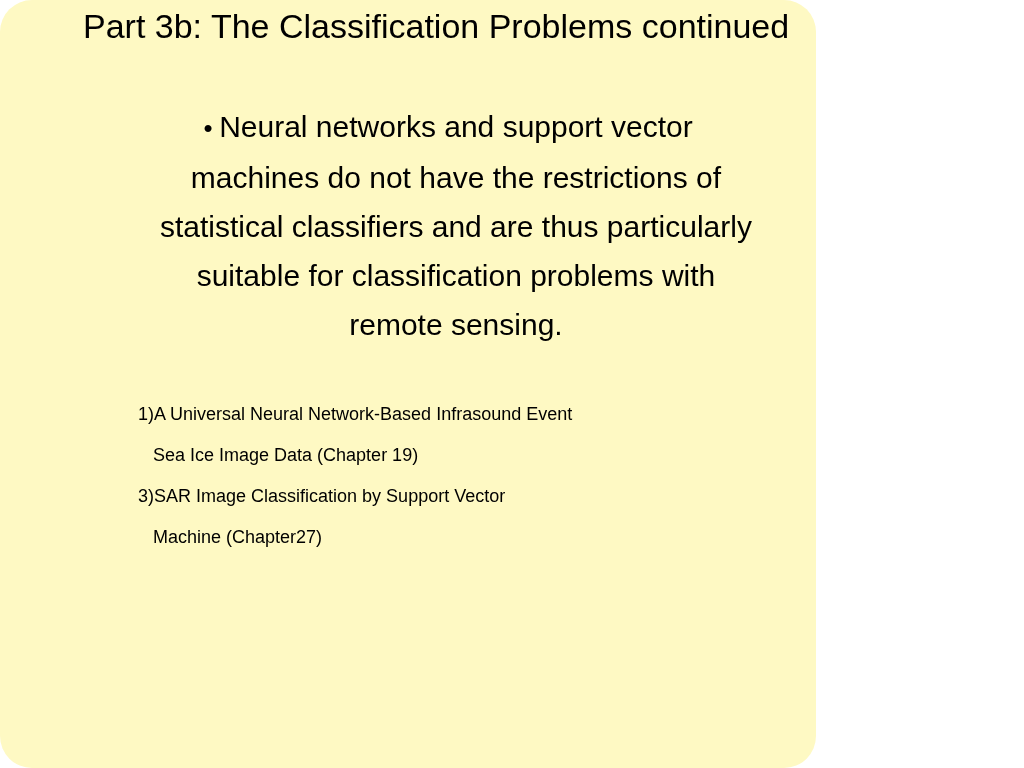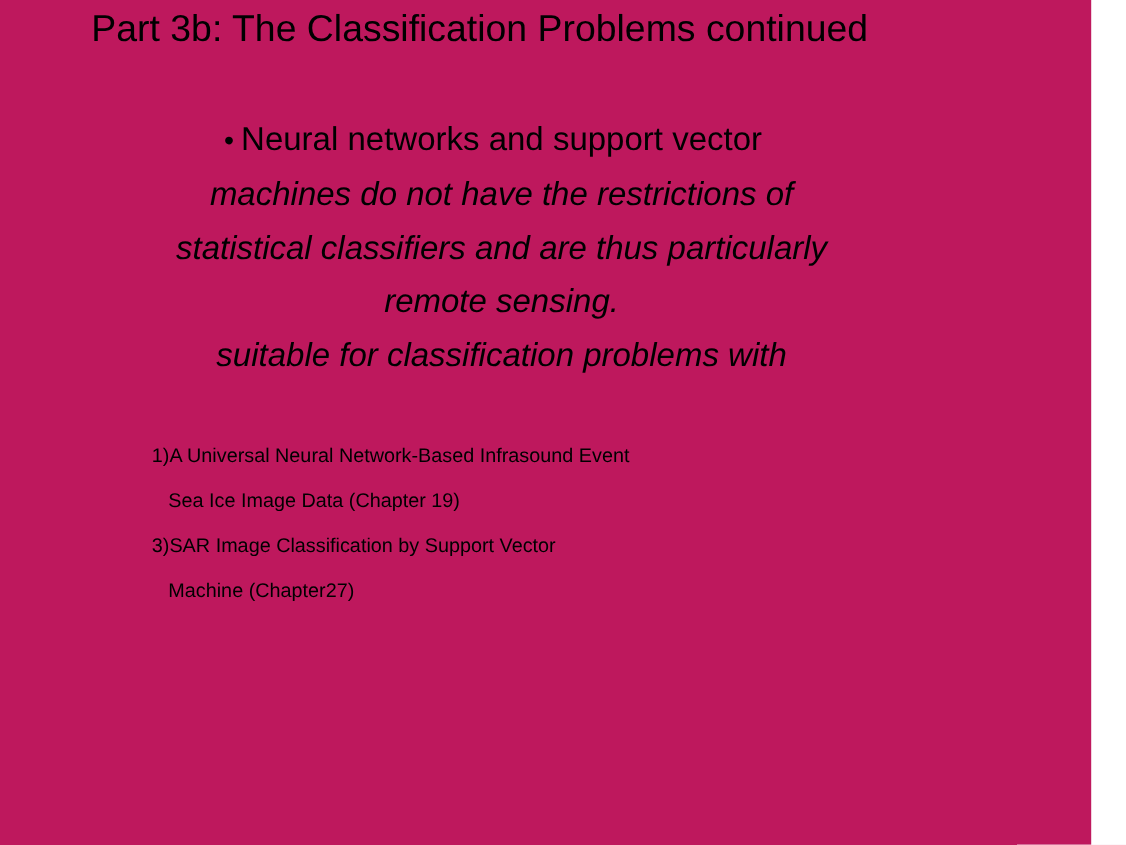--- a/index.html
+++ b/index.html
@@ -2,26 +2,27 @@
 <html><head>
 <meta charset="utf-8">
 <style>
   html, body {
     margin: 0;
     padding: 0;
     background: #ffffff;
   }
   .slide {
     position: relative;
-    width: 992px;
+    width: 816px;
     height: 768px;
-    background: #be185d;
+    background: #fef9c3;
     overflow: hidden;
     font-family: "Liberation Sans", "DejaVu Sans", sans-serif;
     color: #000000;
+    border-radius: 32px;
   }
   .slide-title {
     position: absolute;
     left: 83px;
     top: 5px;
     font-size: 34px;
     line-height: 42px;
     white-space: nowrap;
     color: #000000;
   }
@@ -32,21 +33,20 @@
     font-size: 30px;
     line-height: 49px;
     color: #000000;
   }
   .bullet-line {
     white-space: nowrap;
     text-align: center;
   }
   .bullet-line.cont {
     padding-left: 22px;
-    font-style: italic;
   }
   .bullet-marker {
     display: inline-block;
     width: 22px;
     font-size: 26px;
     vertical-align: baseline;
   }
   .numbered-block {
     position: absolute;
     left: 138px;
@@ -69,22 +69,22 @@
 <body>
 
 <div class="slide">
 
   <div class="slide-title">Part 3b: The Classification Problems continued</div>
 
   <div class="bullet-block">
     <div class="bullet-line"><span class="bullet-marker">•</span><span>Neural networks and support vector</span></div>
     <div class="bullet-line cont">machines do not have the restrictions of</div>
     <div class="bullet-line cont">statistical classifiers and are thus particularly</div>
+    <div class="bullet-line cont">suitable for classification problems with</div>
     <div class="bullet-line cont">remote sensing.</div>
-    <div class="bullet-line cont">suitable for classification problems with</div>
   </div>
 
   <div class="numbered-block">
     <div class="num-line"><span class="num-marker">1)</span><span>A Universal Neural Network-Based Infrasound Event</span></div>
     <div class="num-line cont">Sea Ice Image Data (Chapter 19)</div>
     <div class="num-line"><span class="num-marker">3)</span><span>SAR Image Classification by Support Vector</span></div>
     <div class="num-line cont">Machine (Chapter27)</div>
   </div>
 
 </div>

